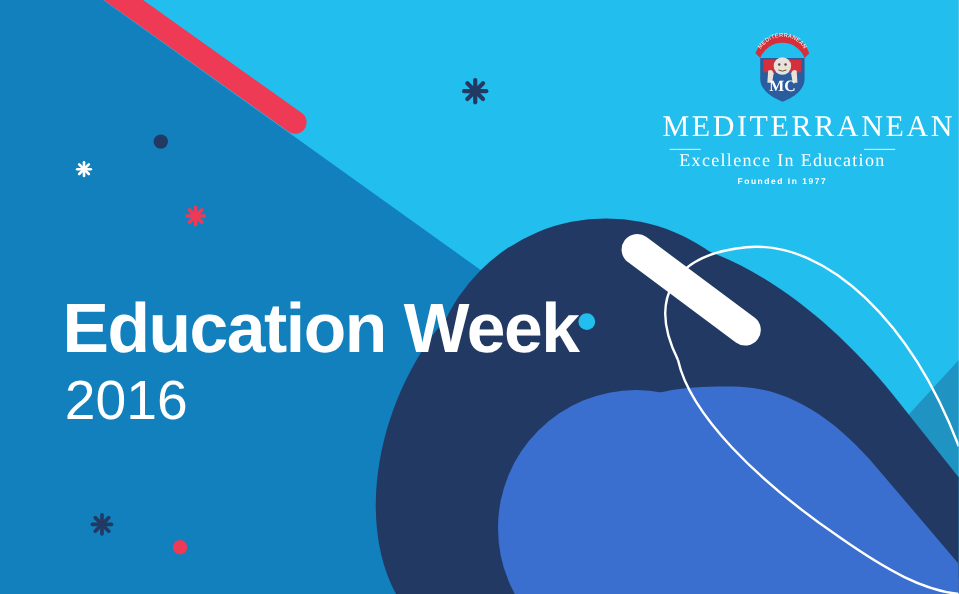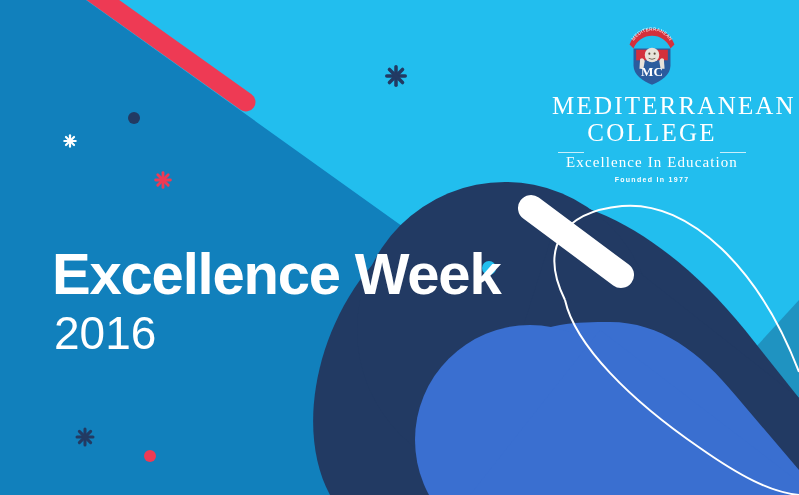--- a/index.html
+++ b/index.html
@@ -197,21 +197,21 @@
       <g transform="translate(396,76) scale(1.1)" fill="#223A63">
         <use href="#ast8"></use>
       </g>
       <g transform="translate(85,437) scale(0.95)" fill="#223A63">
         <use href="#ast8"></use>
       </g>
     </g>
   </svg>
 
   <div class="overlay" id="title-block">
-    <div id="title-main">Excellence Week</div>
+    <div id="title-main">Education Week</div>
     <div id="title-year">2016</div>
   </div>
 
   <div class="overlay" id="logo-lockup">
 
     <svg id="logo-crest" viewBox="0 0 100 100" aria-hidden="true">
       <defs>
         <path id="arcpath" d="M 20 34 A 32 32 0 0 1 80 34" fill="none"></path>
       </defs>
 
@@ -230,21 +230,20 @@
 
       <path d="M 32 56 q 5 -3 7 3 l -2 12 -6 0 z" fill="#E8E2DA"></path>
       <path d="M 68 56 q -5 -3 -7 3 l 2 12 6 0 z" fill="#E8E2DA"></path>
 
       <path d="M 26 62 L 74 62 L 74 70 L 26 70 Z" fill="#D4303C" opacity="0"></path>
 
       <text x="50" y="82" font-family="Liberation Serif, serif" font-size="20" font-weight="bold" fill="#FFFFFF" text-anchor="middle">MC</text>
     </svg>
 
     <div id="logo-name-1">MEDITERRANEAN</div>
-    <div id="logo-name-2">COLLEGE</div>
 
     <div id="logo-rule-wrap">
       <span id="logo-rule-left"></span>
       <span id="logo-rule-right"></span>
     </div>
 
     <div id="logo-tagline">Excellence In Education</div>
     <div id="logo-founded">Founded In 1977</div>
   </div>
 

